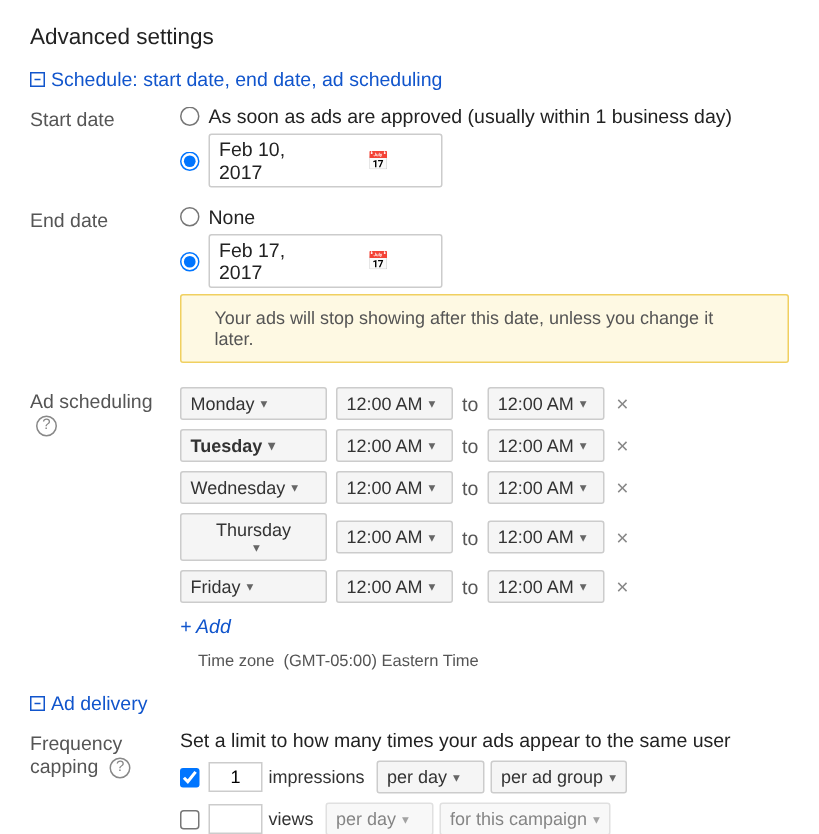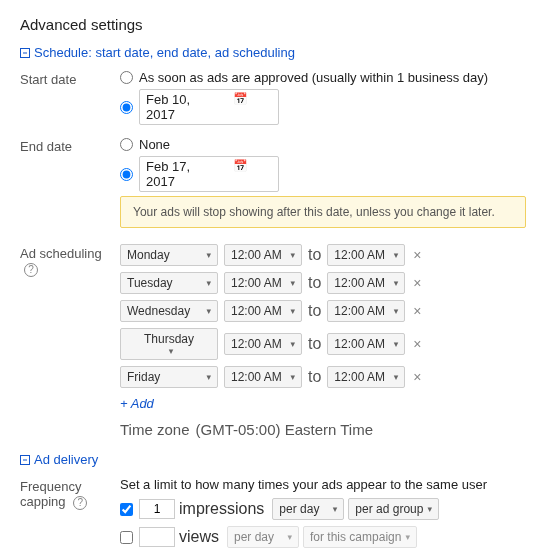--- a/index.html
+++ b/index.html
@@ -66,44 +66,45 @@
     .radio-row {
       display: flex;
       align-items: center;
       margin-bottom: 4px;
     }
     .radio-row input[type="radio"] {
       margin-right: 6px;
     }
     .date-field {
       display: flex;
+      align-items: center;
       border: 1px solid #ccc;
       border-radius: 2px;
       padding: 2px 6px;
       background: #fff;
-      width: 140px;
+      width: 156px;
       font-size: 13px;
     }
     .date-field span {
       flex: 1;
     }
     .cal-icon {
       width: 14px;
       height: 14px;
       display: inline-flex;
       align-items: center;
       justify-content: center;
       color: #777;
       font-size: 12px;
       cursor: pointer;
     }
     .warning-box {
       background: #fef9e3;
       border: 1px solid #f0d060;
-      padding: 8px 12px;
+      padding: 8px 22px;
       margin-top: 4px;
       margin-bottom: 8px;
       font-size: 12px;
       color: #555;
       border-radius: 2px;
     }
     .help-icon {
       display: inline-flex;
       align-items: center;
       justify-content: center;
@@ -121,40 +122,39 @@
       display: inline-flex;
       align-items: center;
       border: 1px solid #ccc;
       border-radius: 2px;
       background: #f5f5f5;
       padding: 3px 6px;
       font-size: 12px;
       cursor: pointer;
       color: #333;
       min-width: 90px;
-      justify-content: space-between;
     }
     .dropdown-btn .arrow {
       font-size: 9px;
       color: #666;
       margin-left: 4px;
     }
     .time-dropdown {
       min-width: 78px;
     }
     .sched-line {
       display: flex;
       align-items: center;
       margin-bottom: 6px;
       padding-left: 0;
     }
     .to-text {
       margin: 0 6px;
       color: #555;
-      font-size: 16px;
+      font-size: 13px;
     }
     .remove-btn {
       margin-left: 8px;
       color: #888;
       cursor: pointer;
       font-size: 14px;
       line-height: 1;
     }
     .add-link {
       color: #1155cc;
@@ -163,22 +163,23 @@
       cursor: pointer;
       display: inline-block;
       margin-top: 2px;
       margin-bottom: 6px;
       font-style: italic;
     }
     .tz-row {
       display: flex;
       align-items: flex-end;
       margin-top: 4px;
-      font-size: 15px;
+      font-size: 11px;
       color: #555;
+      margin-left: 12px;
     }
     .tz-label {
       margin-right: 6px;
     }
     .tz-note {
       color: #888;
       margin-left: 4px;
     }
     .ad-delivery-section {
       margin-top: 14px;
@@ -193,21 +194,21 @@
     }
     .number-input {
       width: 36px;
       border: 1px solid #ccc;
       padding: 2px 4px;
       font-size: 12px;
       text-align: center;
     }
     .unit-text {
       margin: 0 4px;
-      font-size: 16px;
+      font-size: 12px;
       color: #333;
     }
   </style>
 </head>
 <body>
 
 <h2>Advanced settings</h2>
 
 <div>
   <div class="section-header">
@@ -269,21 +270,21 @@
         <span class="arrow">▾</span>
       </button>
       <span class="to-text">to</span>
       <button class="dropdown-btn time-dropdown">
         <span>12:00 AM</span>
         <span class="arrow">▾</span>
       </button>
       <span class="remove-btn">×</span>
     </div>
           <div class="sched-line">
-      <button class="dropdown-btn" style="min-width:98px;">
+      <button class="dropdown-btn" style="min-width:98px;font-weight:bold;">
         <span>Tuesday</span>
         <span class="arrow">▾</span>
       </button>
       <button class="dropdown-btn time-dropdown" style="margin-left:6px;">
         <span>12:00 AM</span>
         <span class="arrow">▾</span>
       </button>
       <span class="to-text">to</span>
       <button class="dropdown-btn time-dropdown">
         <span>12:00 AM</span>

